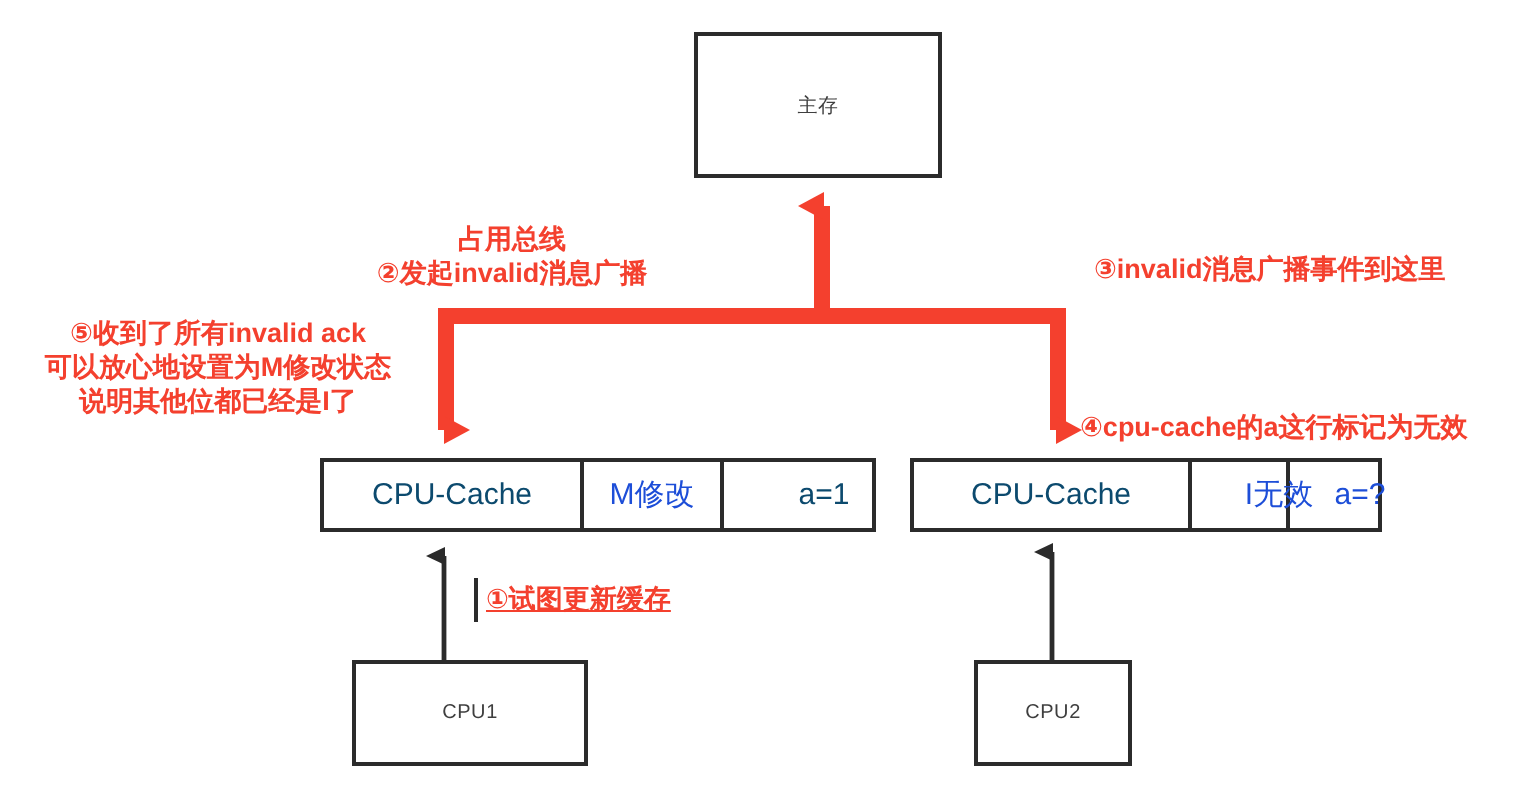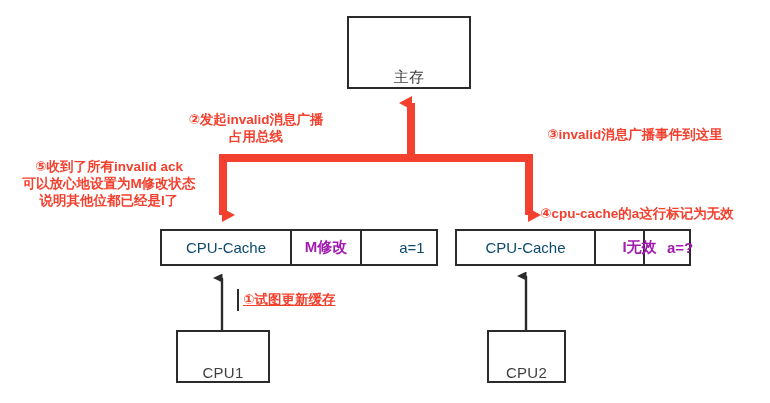--- a/index.html
+++ b/index.html
@@ -14,24 +14,24 @@
     background: #ffffff;
     font-family: "Liberation Sans", "DejaVu Sans", sans-serif;
     overflow: hidden;
   }
   .box {
     position: absolute;
     box-sizing: border-box;
     border: 2px solid #2b2b2b;
     background: #ffffff;
     display: flex;
-    align-items: flex-end;
+    align-items: center;
     justify-content: center;
     color: #3f3f3f;
-    font-size: 15px;
+    font-size: 10px;
     letter-spacing: 0.3px;
   }
   .cache-row {
     position: absolute;
     box-sizing: border-box;
     display: flex;
     background: #ffffff;
     border: 2px solid #2b2b2b;
   }
   .cache-cell {
@@ -39,22 +39,22 @@
     display: flex;
     align-items: center;
     justify-content: center;
     font-size: 15px;
     color: #0c4a6e;
     border-right: 2px solid #2b2b2b;
     white-space: nowrap;
   }
   .cache-cell:last-child { border-right: none; padding-left: 26px; }
   .cell-red {
-    color: #a21caf;
-    font-weight: bold;
+    color: #1d4ed8;
+    font-weight: normal;
   }
   .note {
     position: absolute;
     color: #f4402e;
     font-weight: bold;
     font-size: 13.5px;
     line-height: 17px;
     white-space: nowrap;
   }
   .note.center { text-align: center; }
@@ -136,31 +136,31 @@
       <span>CPU-Cache</span>
     </div>
     <div class="cache-cell cell-red" style="width:49px;padding-left:40px;">
       <span>I无效</span>
     </div>
     <div class="cache-cell cell-red" style="width:44px;">
       <span>a=?</span>
     </div>
   </div>
 
-  <div class="box" style="left:176px; top:330px; width:94px; height:53px;">
+  <div class="box" style="left:176px; top:330px; width:118px; height:53px;">
     <span>CPU1</span>
   </div>
 
   <div class="box" style="left:487px; top:330px; width:79px; height:53px;">
     <span>CPU2</span>
   </div>
 
   <div class="note center" style="left:151px; top:111px; width:210px;">
+    <div>占用总线</div>
     <div>②发起invalid消息广播</div>
-    <div>占用总线</div>
   </div>
 
   <div class="note center" style="left:6px; top:158px; width:206px;">
     <div>⑤收到了所有invalid ack</div>
     <div>可以放心地设置为M修改状态</div>
     <div>说明其他位都已经是I了</div>
   </div>
 
   <div class="note left" style="left:547px; top:126px;text-align:center;">
     <span>③invalid消息广播事件到这里</span>

